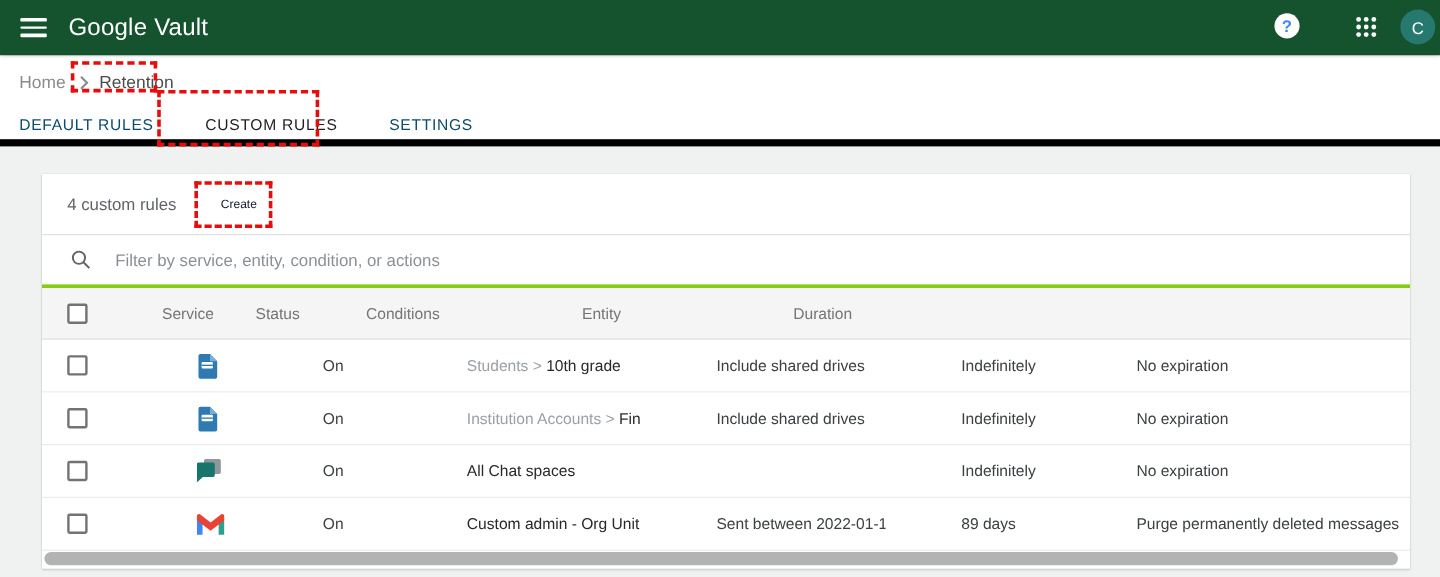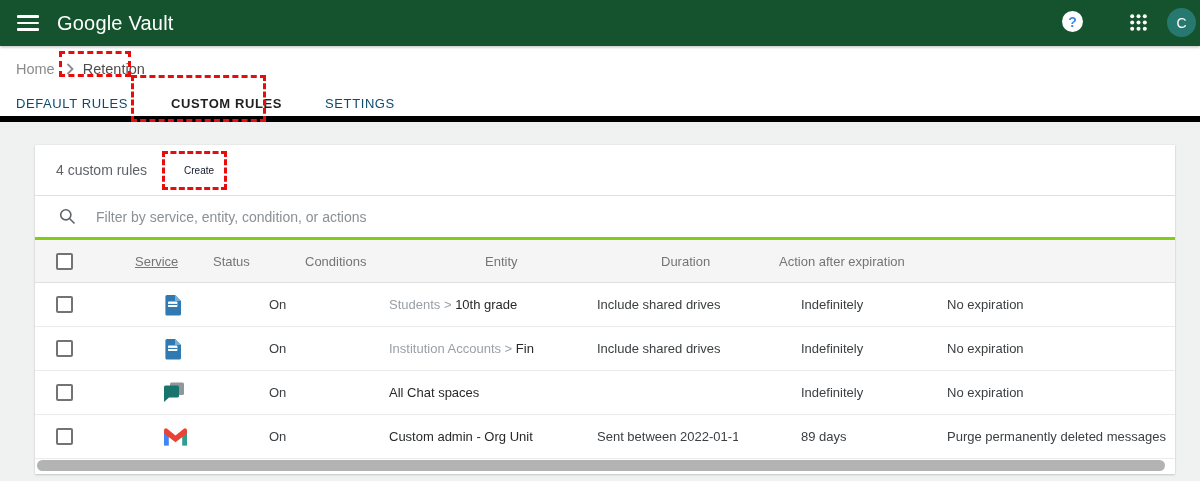--- a/index.html
+++ b/index.html
@@ -40,21 +40,21 @@
   .subheader {
     position: absolute; top: 46px; left: 0; width: 1200px; height: 76px;
     background: #fff; border-bottom: 6px solid #000000;
   }
   .breadcrumb { position: absolute; left: 16px; top: 10px; height: 26px; display: flex; align-items: center; font-size: 14.5px; }
   .crumb-home { color: #8b8b8b; cursor: pointer; }
   .crumb-sep { margin: 0 9px 0 11px; display: flex; align-items: center; }
   .crumb-current { color: #4d4d4d; }
   .tabs { position: absolute; left: 16px; top: 41px; height: 33px; display: flex; gap: 43px; align-items: center; font-size: 13px; letter-spacing: .6px; }
   .tab { color: #0c4a6e; cursor: pointer; white-space: nowrap; }
-  .tab.active { color: #1f1f1f; font-weight: bold; }
+  .tab.active { color: #1f1f1f; font-weight: normal; }
 
   
   .hl { position: absolute; border: 3px dashed #e80d0d; z-index: 30; pointer-events: none; }
   .hl-retention { left: 59px; top: 51px; width: 72px; height: 26px; }
   .hl-custom-rules { left: 131px; top: 75px; width: 135px; height: 47px; }
   .hl-create { left: 162px; top: 151px; width: 65px; height: 39px; }
 
   
   .card {
     position: absolute; left: 35px; top: 145px; width: 1140px; height: 329px;
@@ -75,21 +75,21 @@
 
   .grid-row {
     display: grid;
     grid-template-columns: 68px 75px 92px 180px 176px 118px 1fr;
     align-items: center;
   }
   .thead { height: 43px; background: #f5f5f5; border-bottom: 1px solid #e0e0e0; color: #757575; font-size: 13px; }
   .trow { height: 44px; border-bottom: 1px solid #ebebeb; font-size: 13px; color: #3c4043; cursor: pointer; gap: 28px; }
   .trow:last-of-type { border-bottom: none; }
   .cell { padding-left: 35px; white-space: nowrap; overflow: hidden; }
-  .cell-service-hdr { padding-left: 32px; text-decoration: underline; }
+  .cell-service-hdr { padding-left: 32px; }
   .checkbox {
     width: 17px; height: 17px; margin-left: 21px;
     border: 2px solid #737373; border-radius: 2px; background: #fff; cursor: pointer;
   }
   .service-cell { padding-left: 33px; display: flex; align-items: center; }
   .entity-prefix { color: #9aa0a6; }
   .entity-main { color: #27292b; }
 
   .hscroll {
     position: absolute; left: 2px; bottom: 3px; width: 1128px; height: 11px;
@@ -167,21 +167,20 @@
 
   <div class="grid-row thead">
     <div>
         <div class="checkbox"></div>
       </div>
     <div class="cell cell-service-hdr">Service</div>
     <div class="cell">Status</div>
     <div class="cell">Conditions</div>
     <div class="cell">Entity</div>
     <div class="cell">Duration</div>
-    <div class="cell">Action after expiration</div>
   </div>
 
   <div class="grid-row trow">
     <div>
         <div class="checkbox"></div>
       </div>
     <div class="service-cell">
       <svg width="18" height="22" viewBox="0 0 18 22">
         <path d="M3 1 h8 l6 6 v13 a1.6 1.6 0 0 1 -1.6 1.6 H3 a1.6 1.6 0 0 1 -1.6 -1.6 V2.6 A1.6 1.6 0 0 1 3 1 z" fill="#2f7ab0"></path>
         <path d="M11 1 l6 6 h-6 z" fill="#79aed3"></path>

